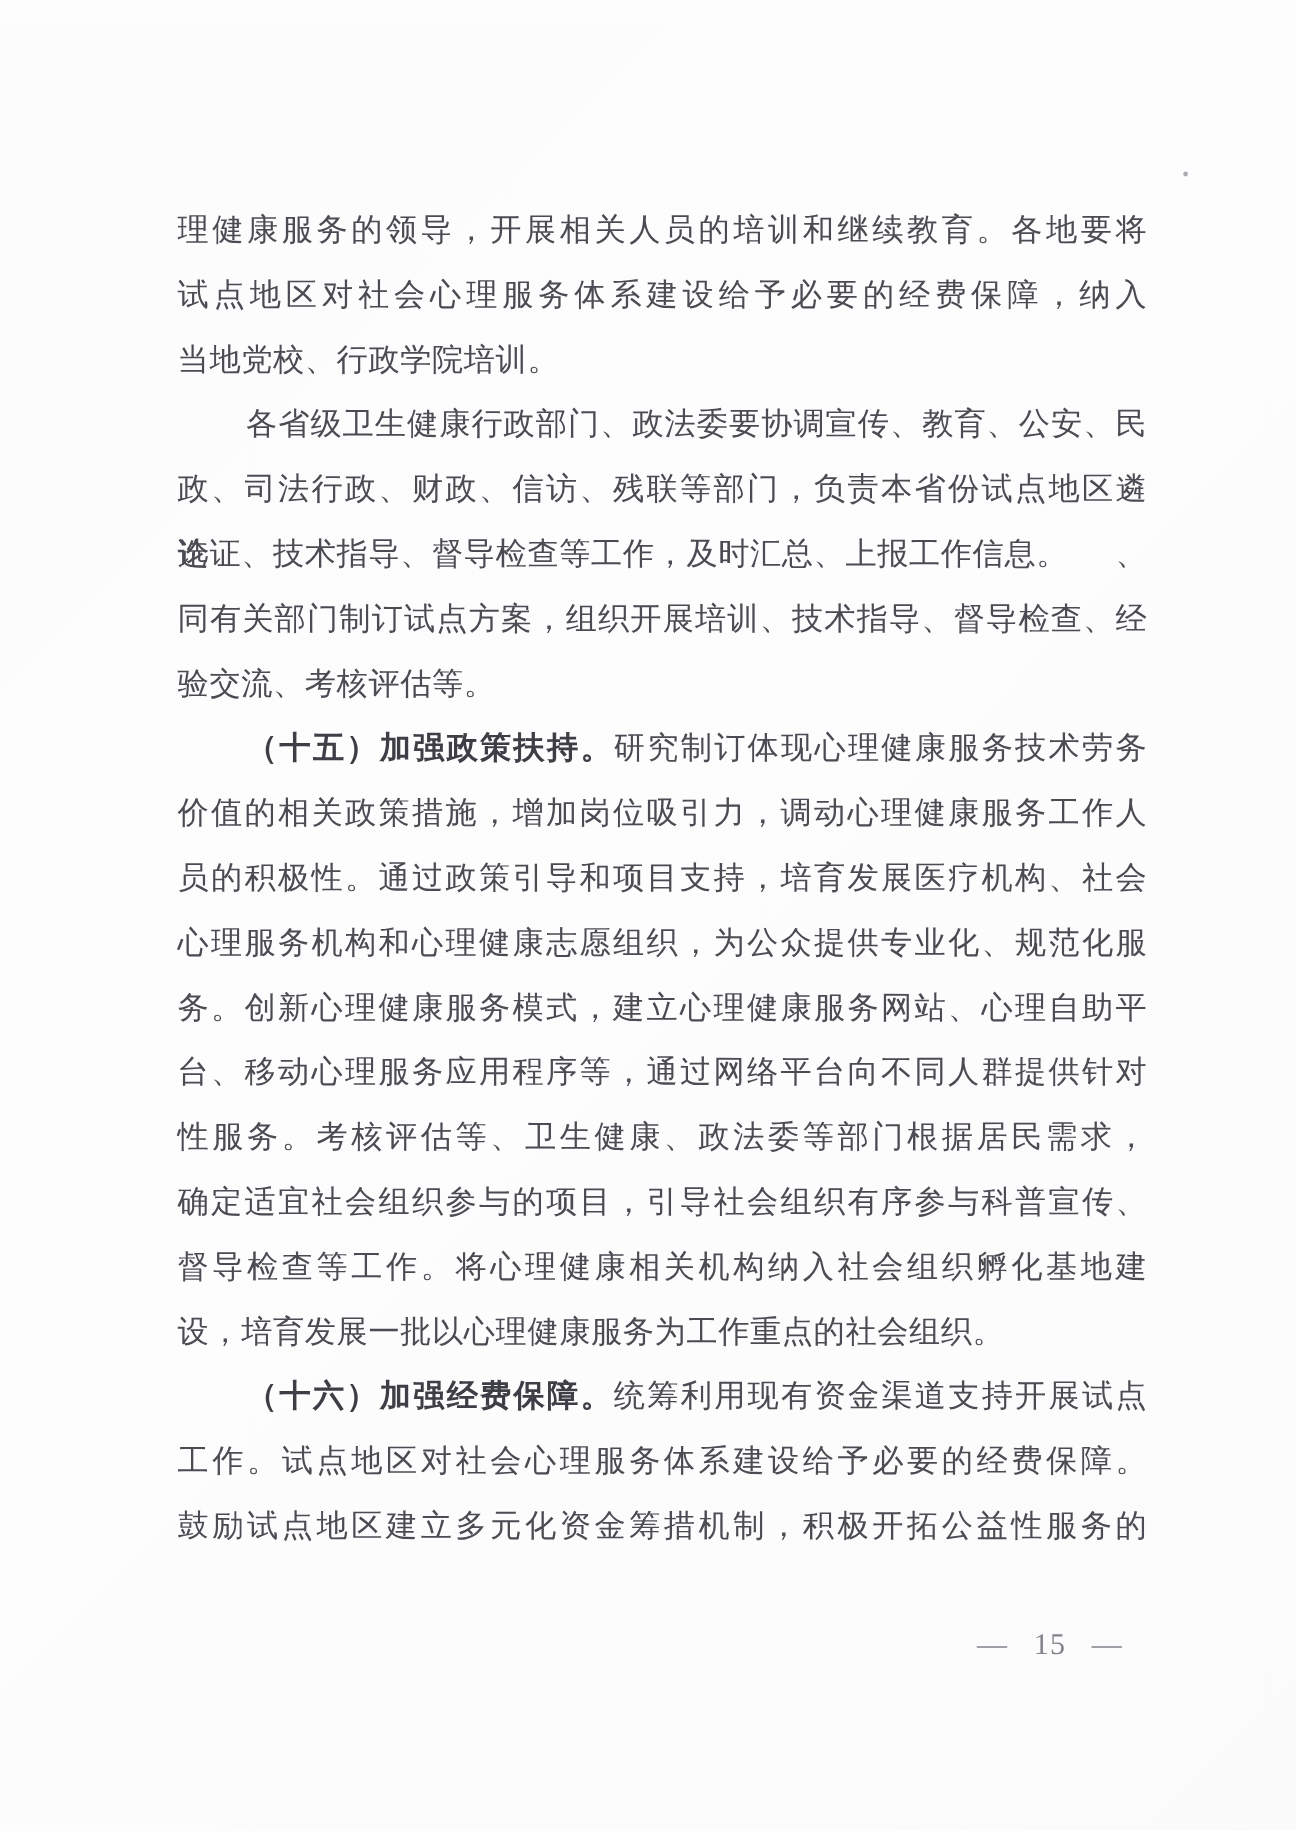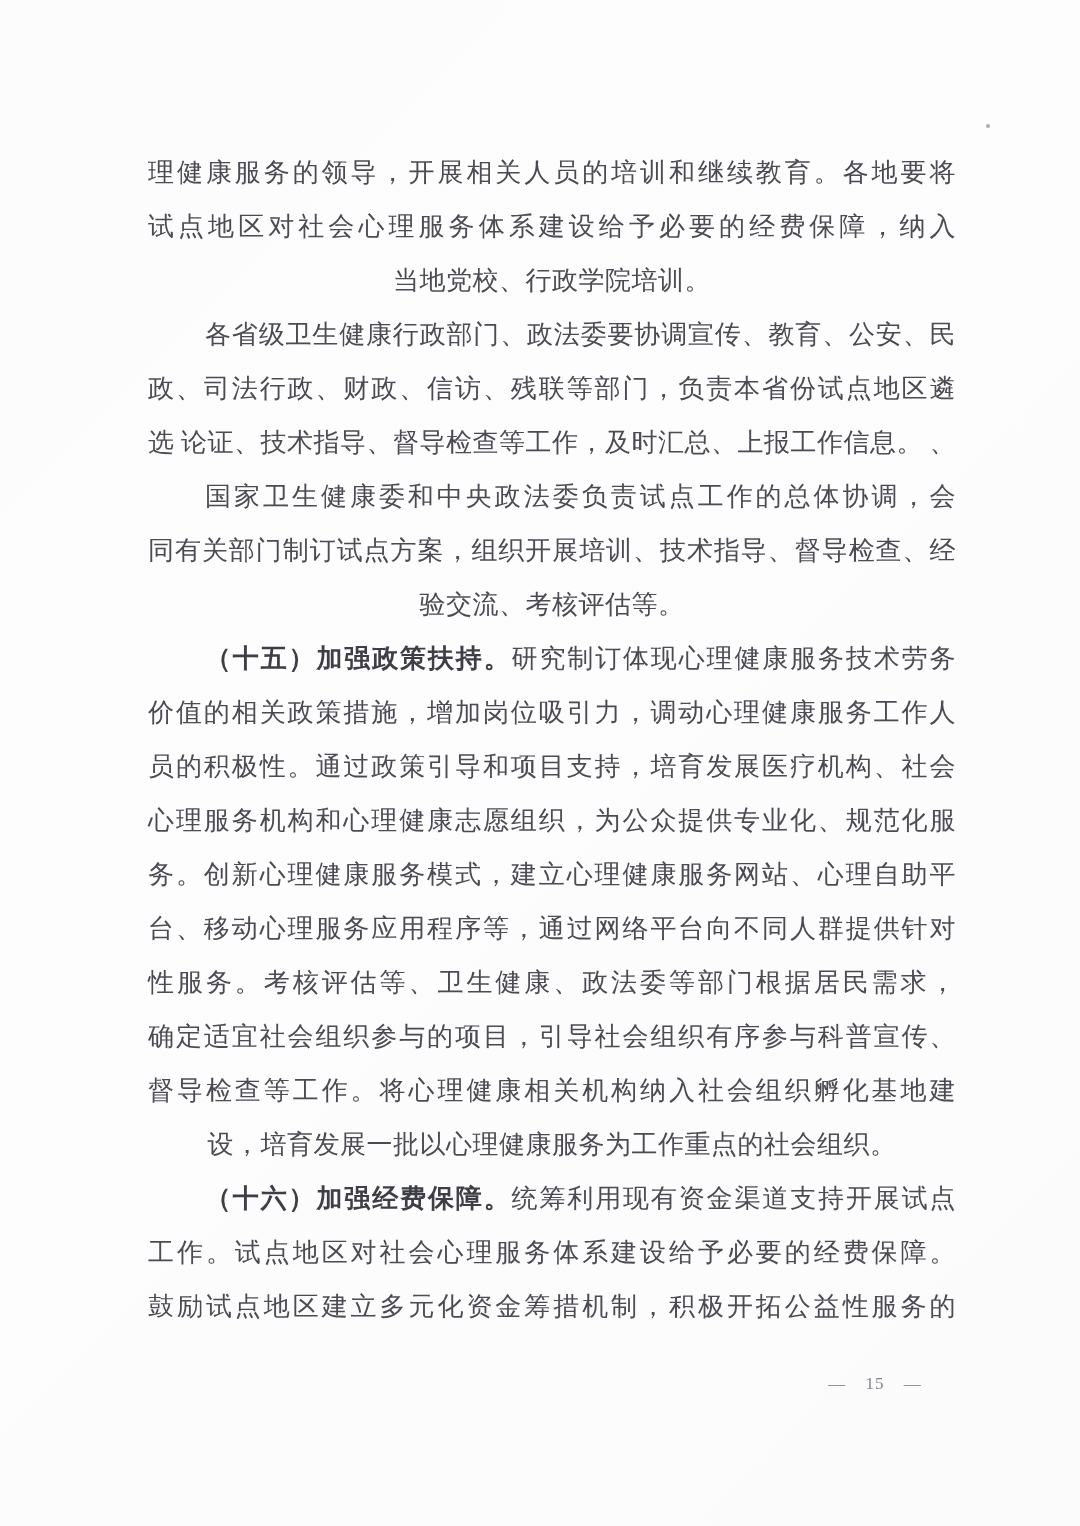--- a/index.html
+++ b/index.html
@@ -12,58 +12,59 @@
     height: 1526px;
     position: relative;
     background: #fdfdfe;
     overflow: hidden;
     font-family: "Liberation Serif", "DejaVu Serif", serif;
   }
   .page {
     position: absolute;
     inset: 0;
     background: linear-gradient(135deg, #fcfcfd 0%, #fdfdfe 40%, #fbfbfc 100%);
+    margin-top: 19px;
   }
   .text-block {
     position: absolute;
     left: 148px;
     top: 146px;
     width: 808px;
     color: #4b4b53;
   }
   .line {
     height: 54px;
     line-height: 54px;
     font-size: 26px;
     letter-spacing: 0.5px;
-    text-align: center;
+    text-align: left;
     white-space: normal;
     overflow: visible;
   }
   .line.full {
     text-align: justify;
     text-align-last: justify;
     text-justify: inter-character;
   }
   .line.indent {
     text-indent: 57px;
     font-family: Liberation Serif, serif;
   }
   .line b {
     font-weight: 700;
     color: #3e3e46;
   }
   .page-number {
     position: absolute;
     left: 780px;
-    top: 1366px;
+    top: 1334px;
     width: 190px;
     height: 36px;
     line-height: 36px;
-    font-size: 17px;
+    font-size: 25px;
     color: #84848d;
     text-align: center;
     word-spacing: 14px;
     letter-spacing: 1px;
   }
   .dot-artifact {
     position: absolute;
     left: 986px;
     top: 124px;
     width: 4px;
@@ -77,21 +78,20 @@
 <body>
 
 <div class="page">
   <div class="text-block" id="text-block">
       <div class="line full"><span>理健康服务的领导，开展相关人员的培训和继续教育。各地要将</span></div>
       <div class="line full"><span>试点地区对社会心理服务体系建设给予必要的经费保障，纳入</span></div>
       <div class="line"><span>当地党校、行政学院培训。</span></div>
       <div class="line full indent"><span>各省级卫生健康行政部门、政法委要协调宣传、教育、公安、民</span></div>
       <div class="line full"><span>政、司法行政、财政、信访、残联等部门，负责本省份试点地区遴选、</span></div>
       <div class="line"><span>论证、技术指导、督导检查等工作，及时汇总、上报工作信息。</span></div>
-      <div class="line full indent"><span>国家卫生健康委和中央政法委负责试点工作的总体协调，会</span></div>
       <div class="line full"><span>同有关部门制订试点方案，组织开展培训、技术指导、督导检查、经</span></div>
       <div class="line"><span>验交流、考核评估等。</span></div>
       <div class="line full indent"><b>（十五）加强政策扶持。</b><span>研究制订体现心理健康服务技术劳务</span></div>
       <div class="line full"><span>价值的相关政策措施，增加岗位吸引力，调动心理健康服务工作人</span></div>
       <div class="line full"><span>员的积极性。通过政策引导和项目支持，培育发展医疗机构、社会</span></div>
       <div class="line full"><span>心理服务机构和心理健康志愿组织，为公众提供专业化、规范化服</span></div>
       <div class="line full"><span>务。创新心理健康服务模式，建立心理健康服务网站、心理自助平</span></div>
       <div class="line full"><span>台、移动心理服务应用程序等，通过网络平台向不同人群提供针对</span></div>
       <div class="line full"><span>性服务。考核评估等、卫生健康、政法委等部门根据居民需求，</span></div>
       <div class="line full"><span>确定适宜社会组织参与的项目，引导社会组织有序参与科普宣传、</span></div>

